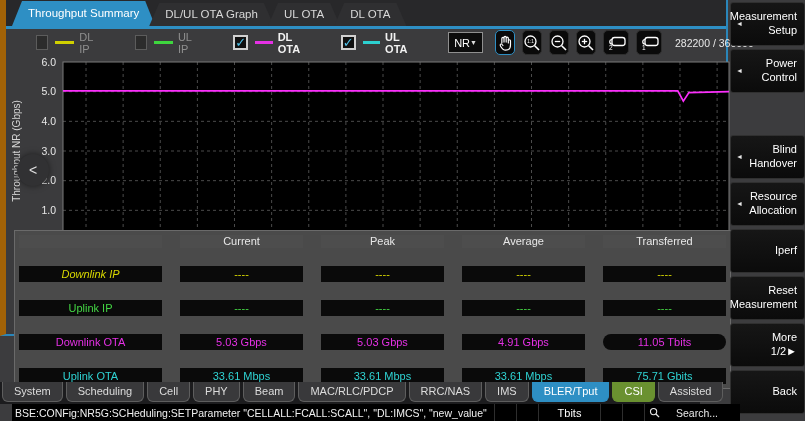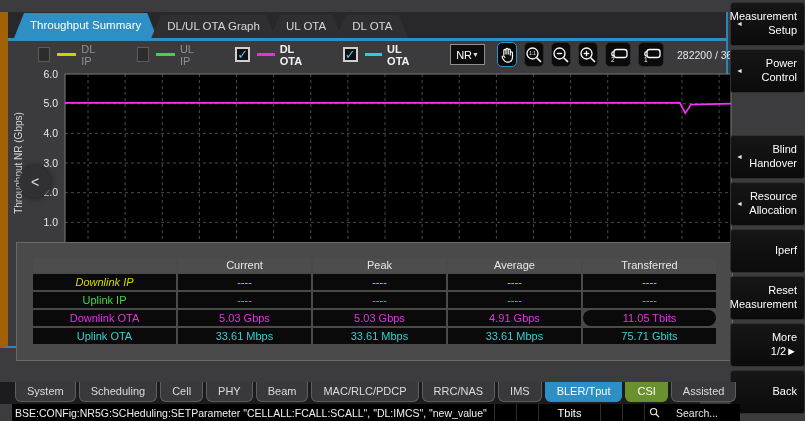--- a/index.html
+++ b/index.html
@@ -1,21 +1,21 @@
 <!DOCTYPE html>
 <html><head>
 <meta charset="utf-8">
 <style>
   html,body{margin:0;padding:0;background:#222;}
   *{box-sizing:border-box;font-family:"Liberation Sans","DejaVu Sans",sans-serif;}
   .screen{position:relative;width:805px;height:421px;background:#3c3c3e;overflow:hidden;}
 
   
-  .content-panel{position:absolute;left:0;top:12px;width:728px;height:336px;
-    background:#3b3b3d;border-left:8px solid #a16207;border-right:2px solid #2a86ba;
+  .content-panel{position:absolute;left:0;top:0;width:728px;height:336px;
+    background:#3b3b3d;border-left:6px solid #a16207;border-right:2px solid #2a86ba;
     border-bottom:2px solid #2a86ba;}
   .top-tabs{position:absolute;left:0;top:0;width:100%;height:26px;background:#28282a;
     display:flex;align-items:flex-end;padding-left:6px;}
   .ttab{height:23px;line-height:23px;text-align:center;color:#d8d8d8;font-size:11.5px;
     background:#2f2f31;margin-right:-6px;padding:0 16px;
     clip-path:polygon(10px 0,calc(100% - 10px) 0,100% 100%,0 100%);}
   .ttab.active{height:25px;line-height:25px;background:#2e8fc4;color:#fff;}
   .blue-bar{position:absolute;left:0;top:26px;width:100%;height:3px;background:#2e8fc4;}
 
   
@@ -43,37 +43,37 @@
   #plot-svg{position:absolute;left:0;top:0;}
   .ylabel{position:absolute;left:10px;top:95px;transform:translate(-50%,-50%) rotate(-90deg);
     white-space:nowrap;font-size:10px;color:#d8d8d8;}
   .chevron-handle{position:absolute;left:11px;top:98px;width:32px;height:32px;border-radius:50%;
     background:#313133;box-shadow:0 0 6px rgba(0,0,0,.5);display:flex;align-items:center;
     justify-content:center;color:#e0e0e0;font-size:14px;cursor:pointer;}
 
   
   .summary-table{position:absolute;left:8px;top:230px;width:717px;border:1px solid #6a6a6a;
     background:#4a4a4a;display:grid;grid-template-columns:143px repeat(4,1fr);
-    grid-auto-rows:auto;gap:2px;padding:16px;}
+    grid-auto-rows:auto;gap:18px;padding:4px;}
   .th{background:#4d4d4d;color:#e8e8e8;font-size:11px;height:13px;line-height:13px;text-align:center;}
   .td{background:#0a0a0a;font-size:11px;height:16px;line-height:16px;text-align:center;}
 
   
   .sidebar{position:absolute;left:730px;top:0;width:75px;height:421px;display:flex;
     flex-direction:column;padding-top:2px;gap:3px;}
   .side-btn{position:relative;height:44px;flex:0 0 44px;background:linear-gradient(#161616,#0b0b0b);
     border:1px solid #303030;border-radius:3px;color:#fff;font-size:11px;display:flex;
     align-items:center;justify-content:flex-end;text-align:right;padding:0 7px 0 12px;
     white-space:pre-line;line-height:1.25;}
   .side-btn .arr{position:absolute;left:5px;top:50%;transform:translateY(-50%);font-size:7px;color:#e8e8e8;}
   .side-spacer{height:36px;flex:0 0 36px;}
 
   
   .bottom-tabs{position:absolute;left:0;top:382px;width:700px;height:22px;background:#1c1c1e;
-    display:flex;gap:3px;padding-left:15px;}
+    display:flex;gap:3px;padding-left:2px;}
   .btab{height:20px;line-height:19px;padding:0 11px;background:#39393b;border:1px solid #5e5e5e;
     border-top:none;border-radius:0 0 6px 6px;color:#dcdcdc;font-size:11px;}
   .btab.active{background:#2e8fc4;border-color:#2e8fc4;color:#fff;}
   .btab.green{background:#6a9130;border-color:#6a9130;color:#fff;}
 
   
   .status-bar{position:absolute;left:0;top:404px;width:728px;height:17px;background:#000;
     display:flex;align-items:center;margin-left:12px;}
   .cmd{flex:1;color:#f0f0f0;font-size:10.5px;padding-left:3px;white-space:nowrap;overflow:hidden;}
   .scell{height:100%;border-left:1px solid #2e2e2e;display:flex;align-items:center;

